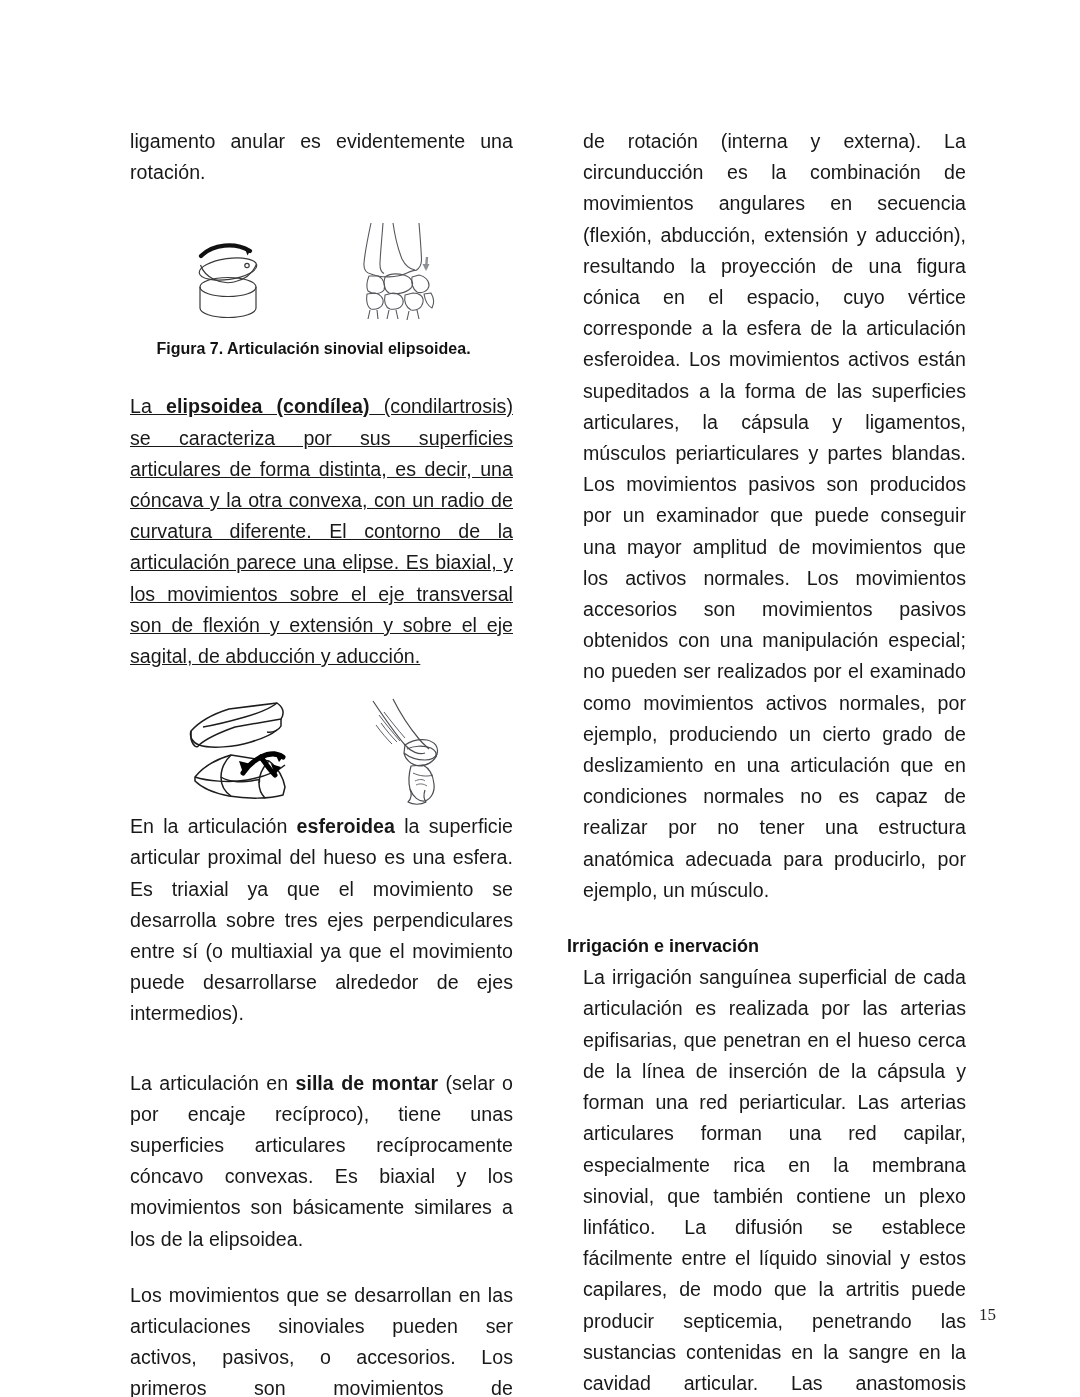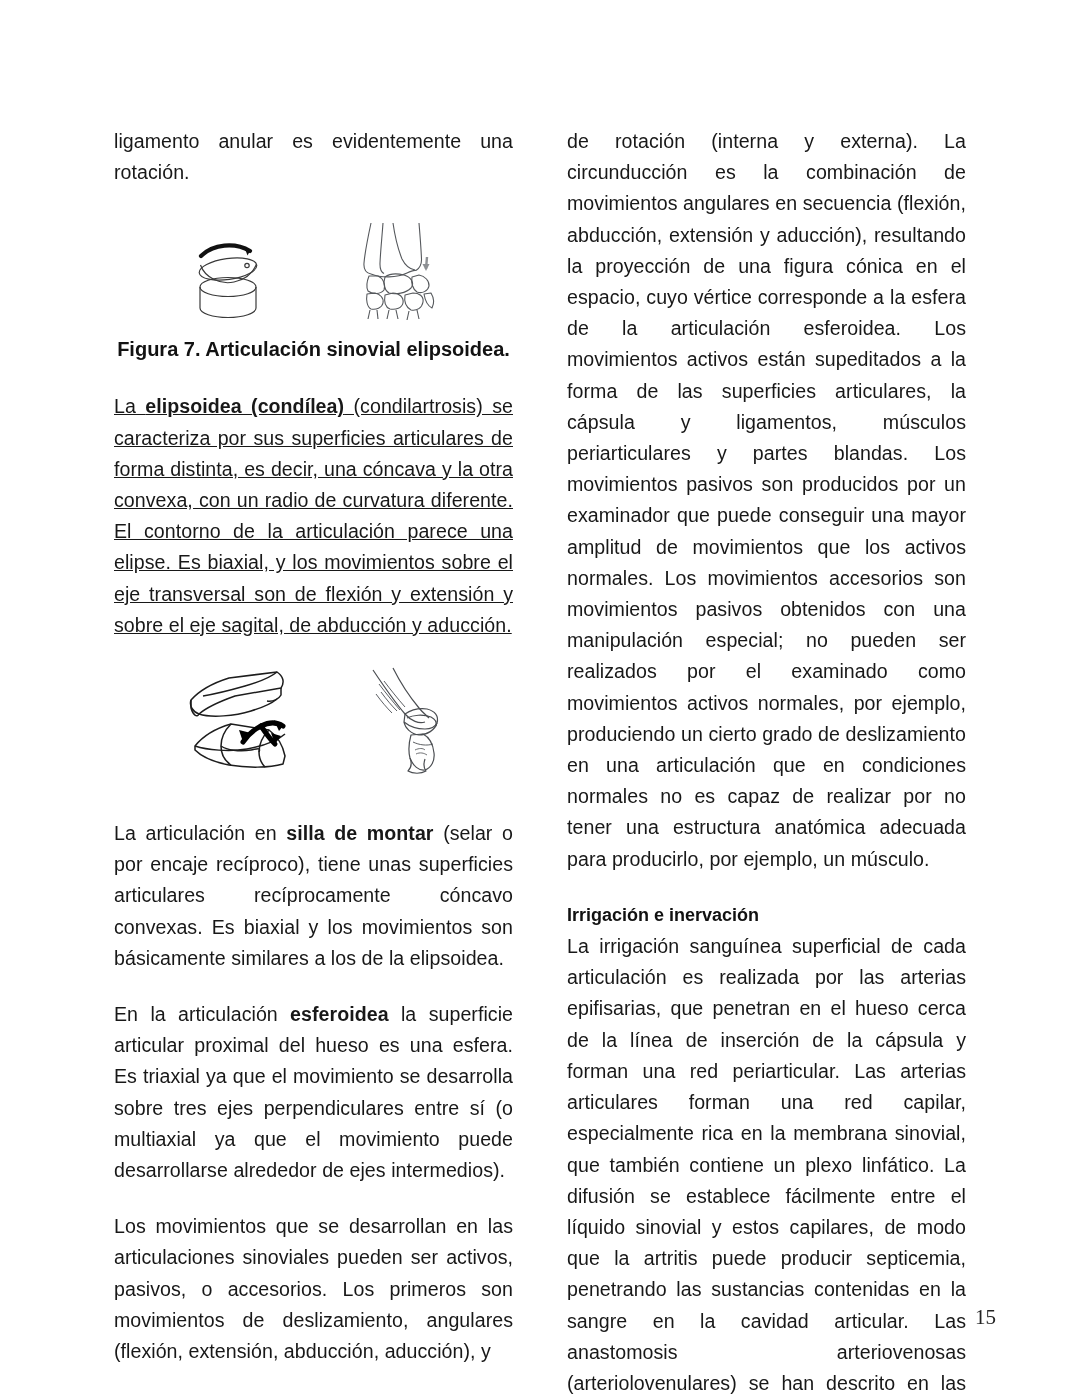--- a/index.html
+++ b/index.html
@@ -34,21 +34,21 @@
     height: 1140px;
     display: flex;
     justify-content: space-between;
   }
 
   .col {
     width: 399px;
   }
 
   p.body-text {
-    margin: 0 0 25px 0;
+    margin: 0 0 25px 16px;
     font-size: 19.6px;
     line-height: 31.2px;
     text-align: justify;
     text-justify: inter-word;
     color: #181818;
     letter-spacing: 0.05px;
     hyphens: none;
   }
   p.body-text.tight {
     margin-bottom: 0;
@@ -76,32 +76,32 @@
     display: flex;
     align-items: flex-end;
     justify-content: center;
     gap: 72px;
     height: 104px;
   }
 
   .figure-caption {
     margin: 0;
     text-align: center;
-    font-size: 20px;
+    font-size: 16px;
     font-weight: bold;
     line-height: 20px;
     color: #121212;
   }
 
   .page-number {
     position: absolute;
     right: 84px;
     top: 1305px;
     font-family: "Liberation Serif", serif;
-    font-size: 21px;
+    font-size: 17px;
     color: #222;
   }
 
   svg { display: block; overflow: visible; }
 </style>
 </head>
 <body>
 
 <div class="page">
 
@@ -218,28 +218,28 @@
               <path d="M48 82 C52 80, 56 80, 58 82" stroke-width="0.8"></path>
               <path d="M49 86 C53 84, 57 85, 60 87" stroke-width="0.8"></path>
 
               <path d="M43 90 C45 95, 44 100, 41 103 C46 106, 54 106, 59 103 C56 99, 57 94, 58 91"></path>
             </svg>
           </span>
 
         </div>
       </div>
 
+      <p class="body-text">
+        <span>En la articulación </span><b>esferoidea</b><span> la superficie articular proximal del hueso es una esfera. Es triaxial ya que el movimiento se desarrolla sobre tres ejes perpendiculares entre sí (o multiaxial ya que el movimiento puede desarrollarse alrededor de ejes intermedios).</span>
+      </p>
+
       <p class="body-text" style="margin-top:38px;">
         <span>La articulación en </span><b>silla de montar</b><span> (selar o por encaje recíproco), tiene unas superficies articulares recíprocamente cóncavo convexas. Es biaxial y los movimientos son básicamente similares a los de la elipsoidea.</span>
       </p>
 
-      <p class="body-text">
-        <span>En la articulación </span><b>esferoidea</b><span> la superficie articular proximal del hueso es una esfera. Es triaxial ya que el movimiento se desarrolla sobre tres ejes perpendiculares entre sí (o multiaxial ya que el movimiento puede desarrollarse alrededor de ejes intermedios).</span>
-      </p>
-
       <p class="body-text tight">Los movimientos que se desarrollan en las articulaciones sinoviales pueden ser activos, pasivos, o accesorios. Los primeros son movimientos de deslizamiento, angulares (flexión, extensión, abducción, aducción), y</p>
 
     </div>
 
     <div class="col">
 
       <p class="body-text">de rotación (interna y externa). La circunducción es la combinación de movimientos angulares en secuencia (flexión, abducción, extensión y aducción), resultando la proyección de una figura cónica en el espacio, cuyo vértice corresponde a la esfera de la articulación esferoidea. Los movimientos activos están supeditados a la forma de las superficies articulares, la cápsula y ligamentos, músculos periarticulares y partes blandas. Los movimientos pasivos son producidos por un examinador que puede conseguir una mayor amplitud de movimientos que los activos normales. Los movimientos accesorios son movimientos pasivos obtenidos con una manipulación especial; no pueden ser realizados por el examinado como movimientos activos normales, por ejemplo, produciendo un cierto grado de deslizamiento en una articulación que en condiciones normales no es capaz de realizar por no tener una estructura anatómica adecuada para producirlo, por ejemplo, un músculo.</p>
 
       <h3 class="section-heading">Irrigación e inervación</h3>
 

